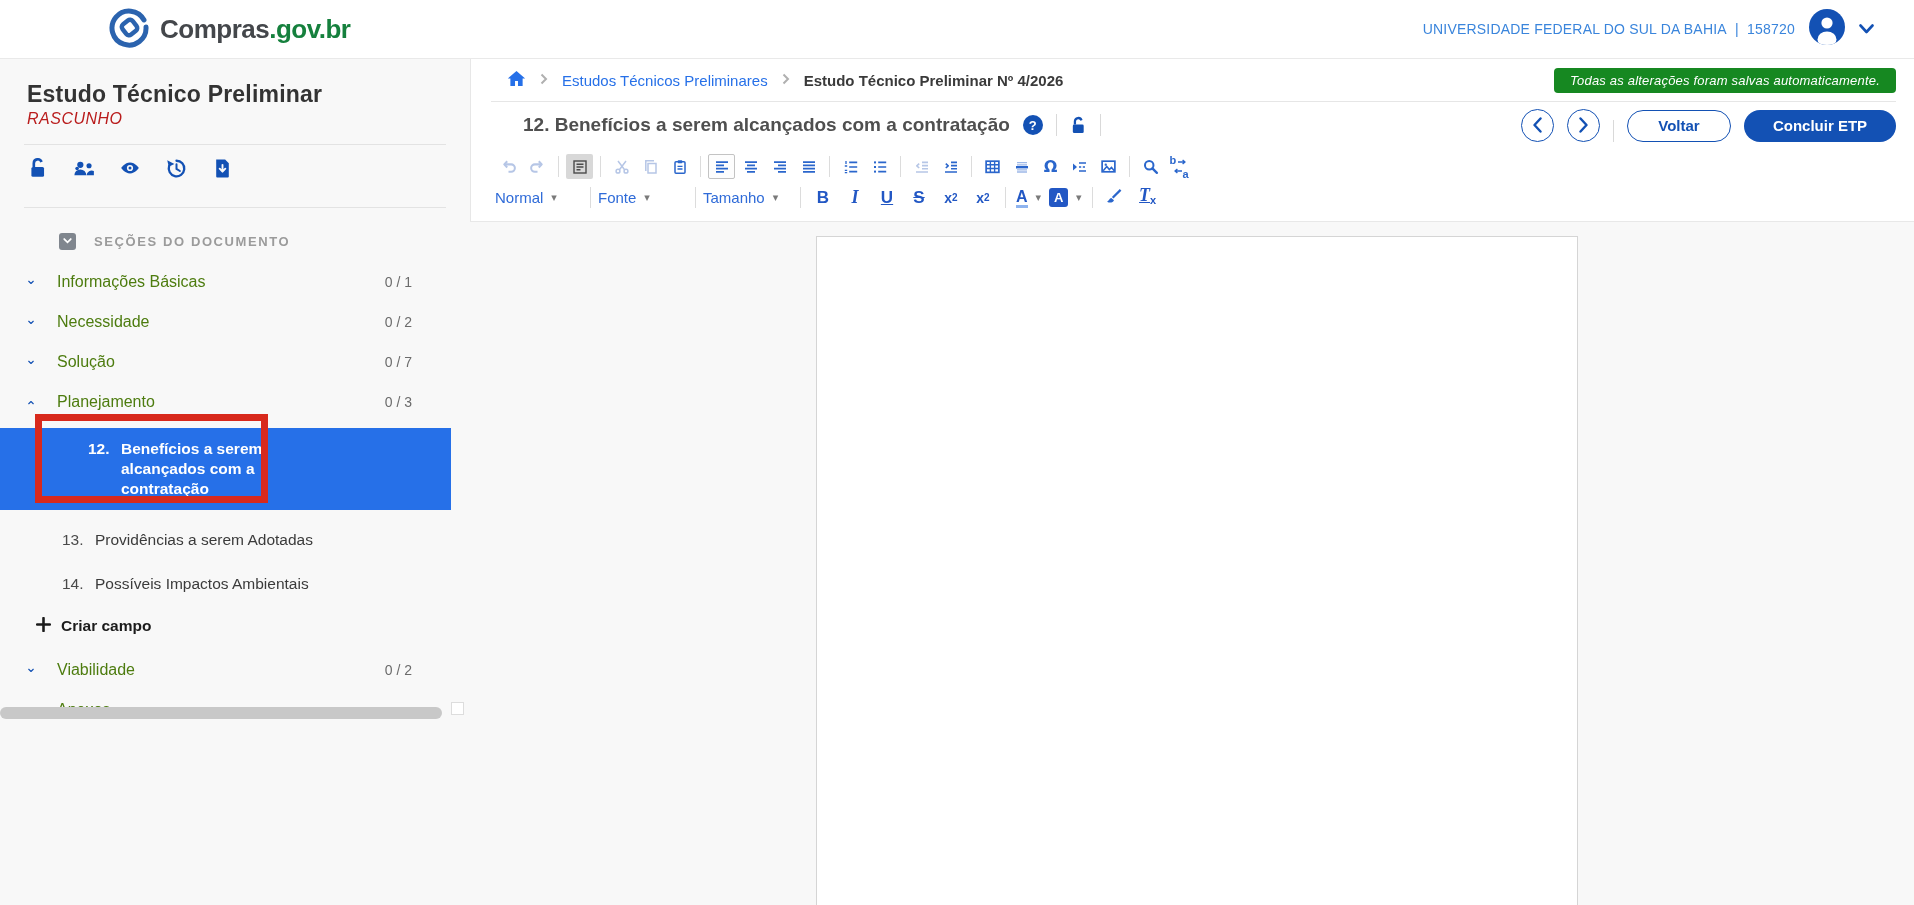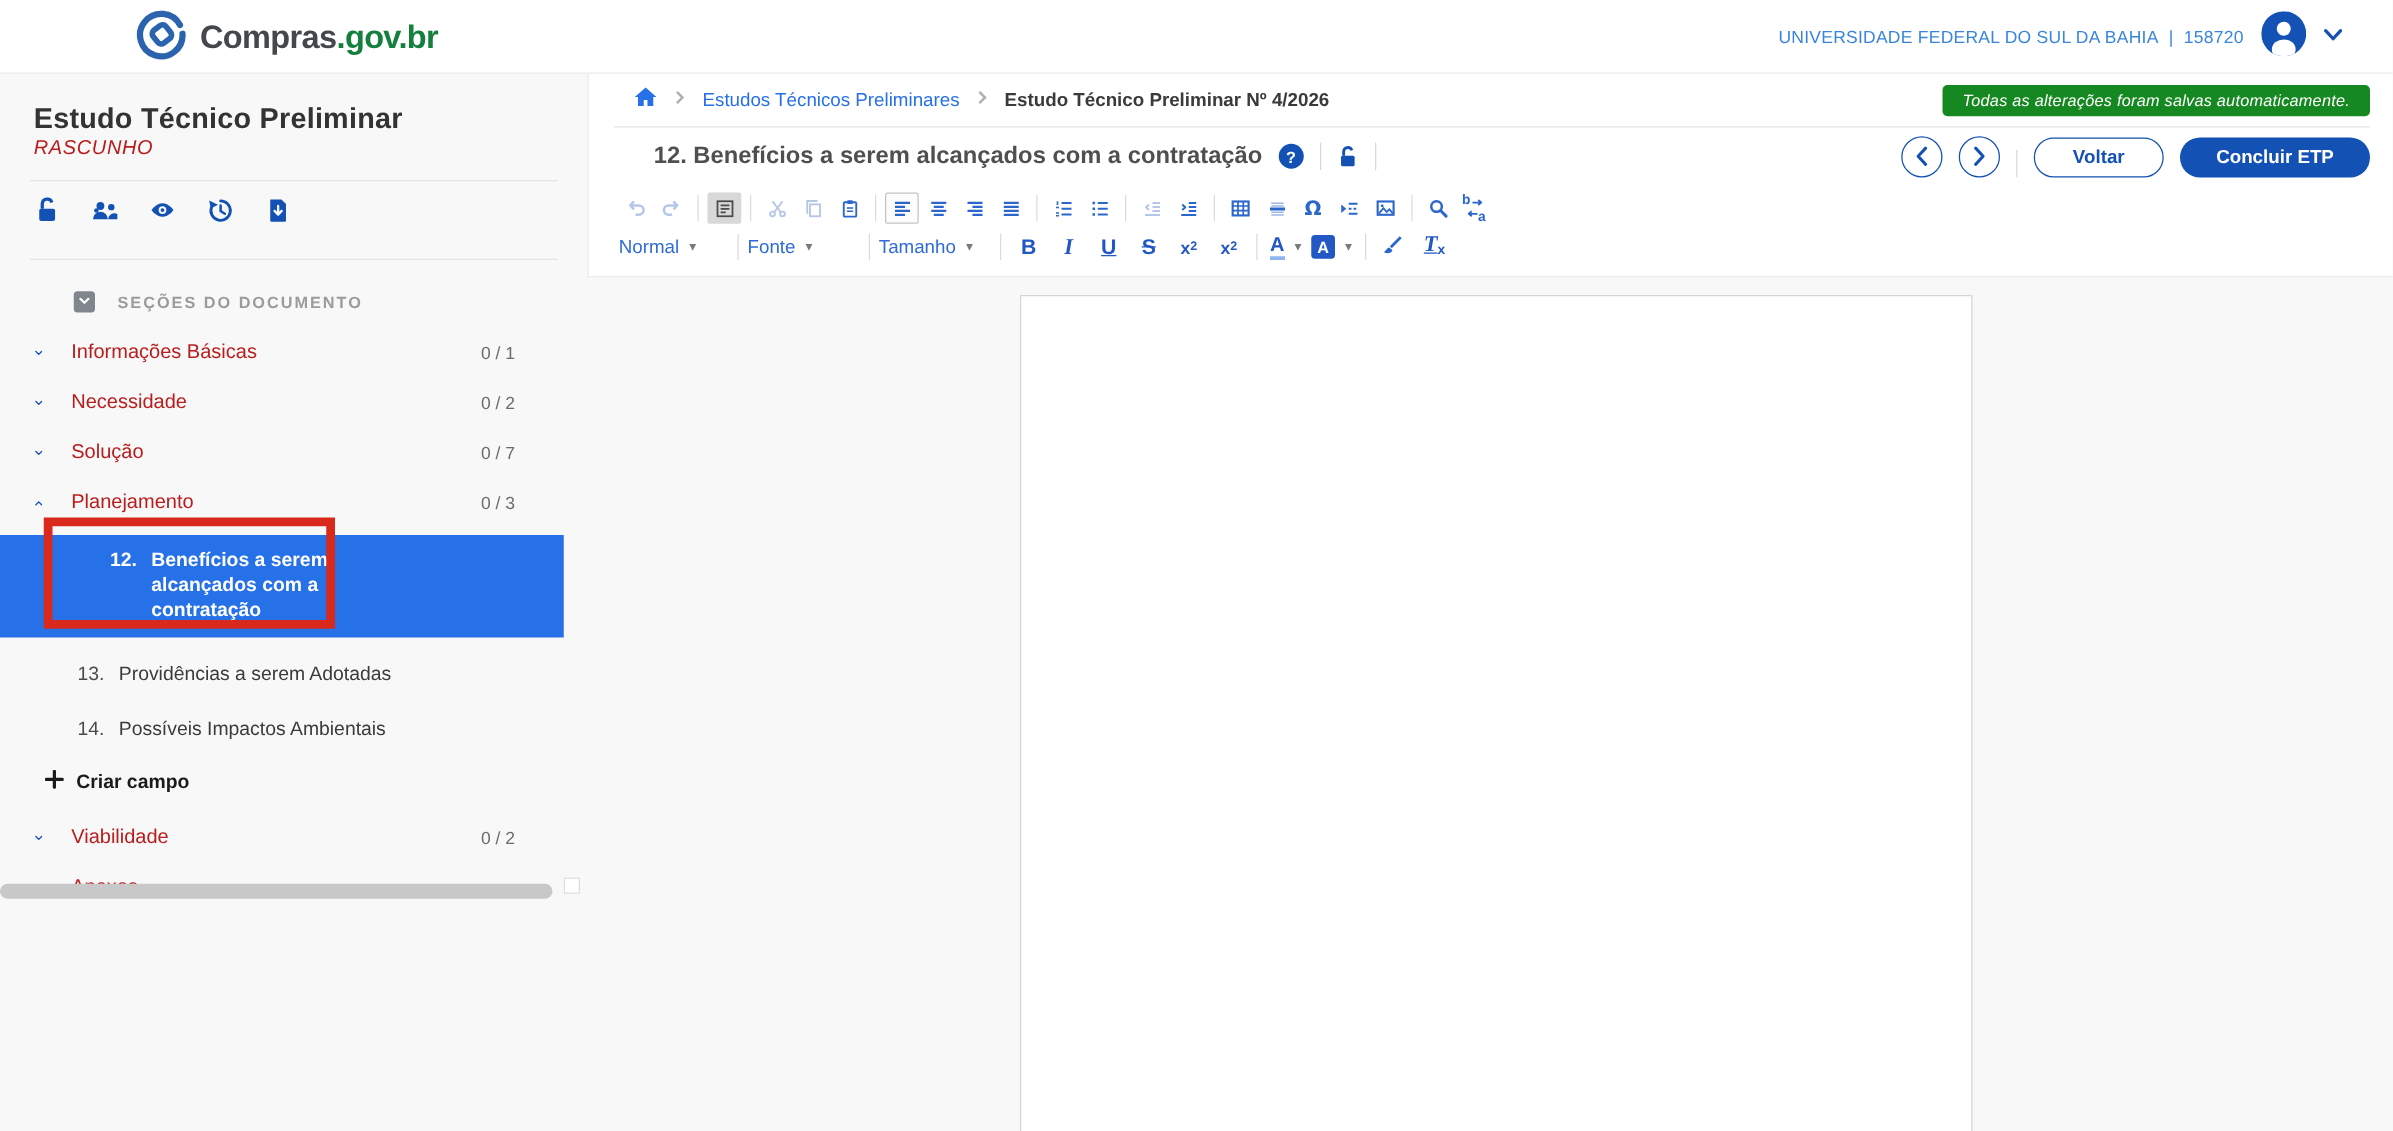--- a/index.html
+++ b/index.html
@@ -31,21 +31,21 @@
   .sec-header { display:flex; align-items:center; gap:18px; padding-left:59px;
     margin-top:18px; height:30px; }
   .sec-header-box { width:17px; height:17px; background:#80868e; border-radius:3px;
     display:flex; align-items:center; justify-content:center; }
   .sec-header-label { font-size:13px; font-weight:700; letter-spacing:1.6px;
     color:#9b9b9b; }
   .sb-list { margin-top:6px; position:relative; }
   .sec-row { height:40px; display:flex; align-items:center; cursor:pointer; }
   .sec-chevron { width:34px; padding-left:28px; display:flex; align-items:center;}
   .sec-chevron.up svg { transform:rotate(180deg); }
-  .sec-label { font-size:16px; font-weight:500; color:#b91c1c; margin-left:23px; flex:1;}
+  .sec-label { font-size:16px; font-weight:500; color:#4d7c0f; margin-left:23px; flex:1;}
   .sec-count { font-size:14px; color:#6b6b6b; margin-right:58px; white-space:nowrap;}
   .sel-row { margin-top:6px; width:451px; min-height:80px; background:#2670e8;
     display:flex; padding:11px 0 11px 88px; cursor:pointer; }
   .sel-num { width:33px; color:#fff; font-size:15.5px; font-weight:700; line-height:20px;}
   .sel-label { width:196px; color:#fff; font-size:15.5px; font-weight:700; line-height:20px;}
   .child-row { display:flex; align-items:center; height:44px; padding-left:62px; cursor:pointer;}
   .child-num { width:33px; font-size:15.5px; color:#4a4a4a; }
   .child-label { font-size:15.5px; color:#3b3b3b; }
   .create-row { display:flex; align-items:center; height:40px; padding-left:36px;
     gap:10px; cursor:pointer; }

